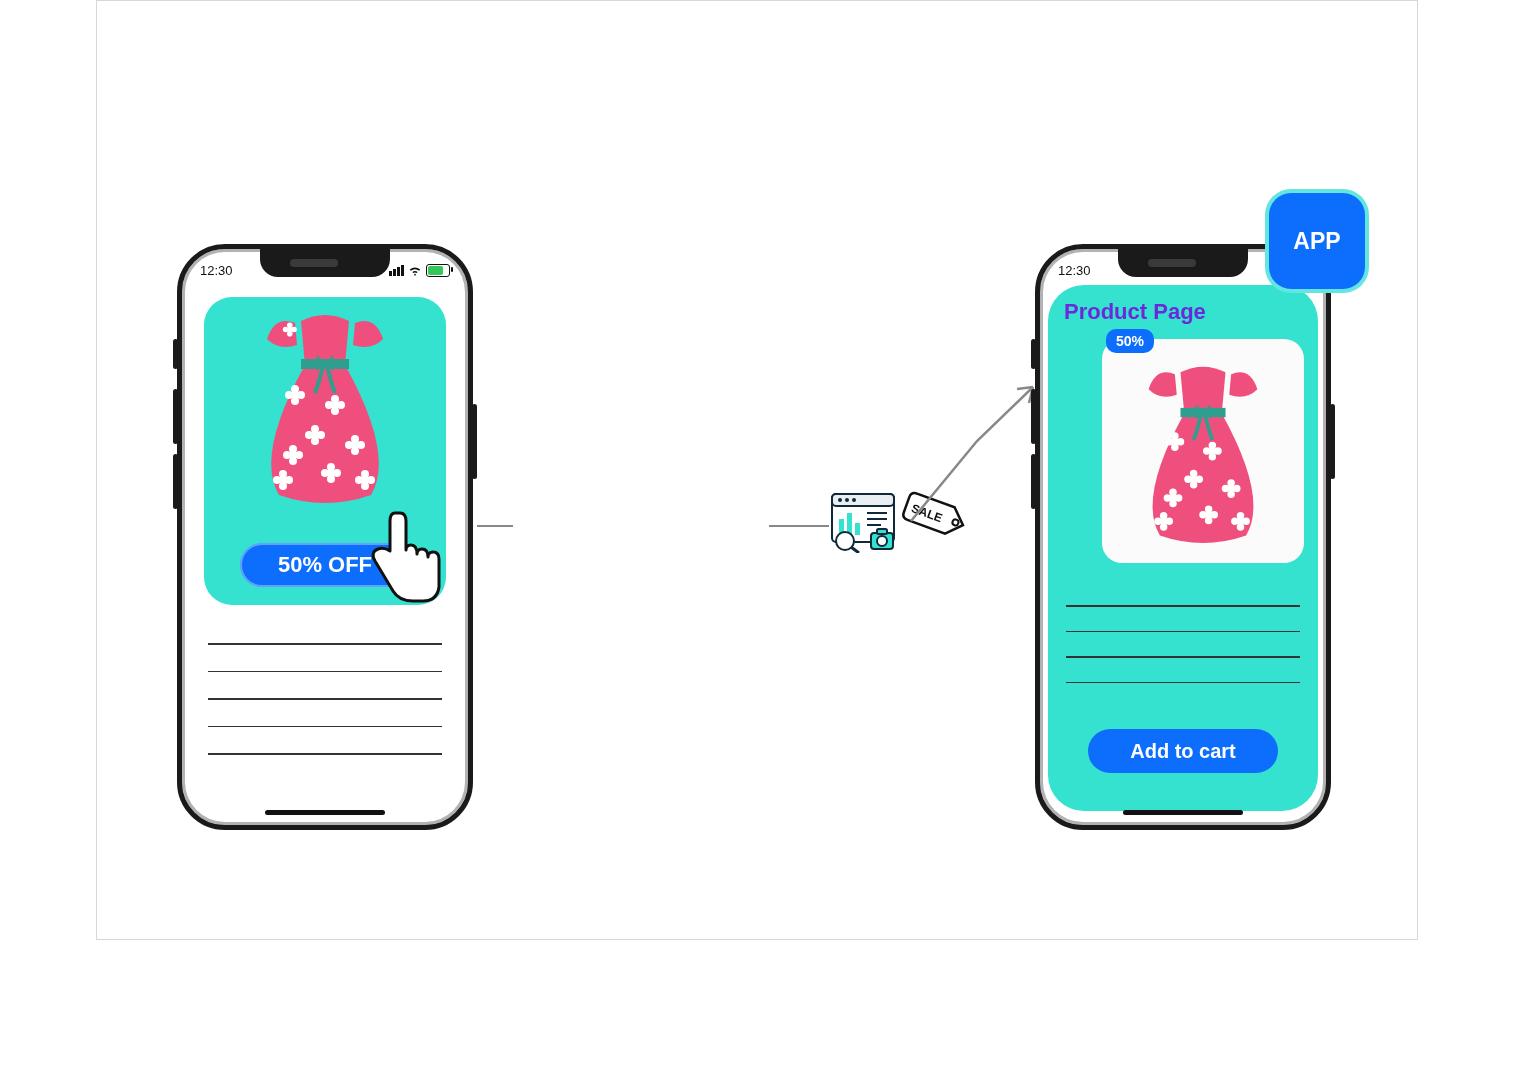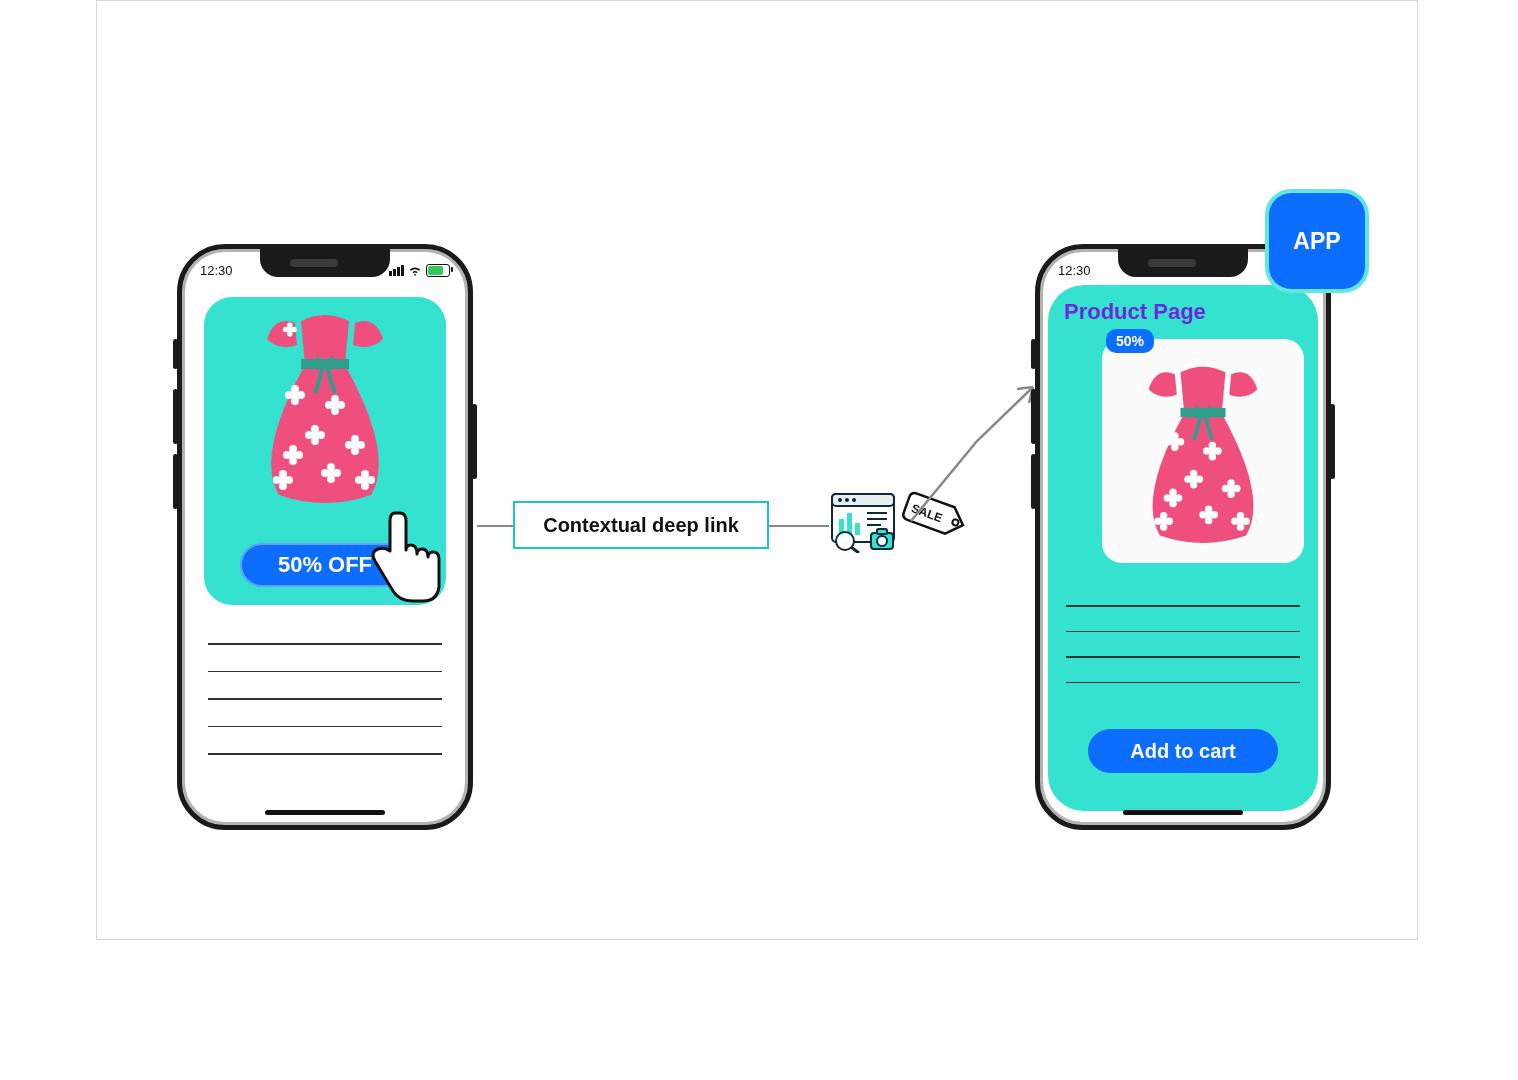--- a/index.html
+++ b/index.html
@@ -288,23 +288,20 @@
         </div>
       </div>
       <div class="home-ind"></div>
     </div>
 
     <svg class="hand" viewBox="0 0 100 100">
       <path d="M42 8 q-5 0 -5 8 v30 q-6 -4 -12 -2 q-8 3 -3 12 l18 30 q6 10 20 10 h10 q14 0 16 -14 v-28 q0 -7 -6 -7 q-5 0 -5 5 q0 -8 -6 -8 q-5 0 -5 5 q0 -9 -6 -9 q-5 0 -5 5 v-29 q0 -8 -6 -8 z" fill="#ffffff" stroke="#111" stroke-width="3" stroke-linejoin="round"></path>
     </svg>
 
     <div class="conn connA"></div>
-    <div class="mid-label">
-      <span>Contextual deep link</span>
-    </div>
     <div class="conn connB"></div>
 
     <svg class="analytics-icon" viewBox="0 0 80 60">
       <rect x="1" y="1" width="62" height="48" rx="4" fill="#fff" stroke="#0e2a3a" stroke-width="2"></rect>
       <rect x="1" y="1" width="62" height="12" rx="4" fill="#e8eef2" stroke="#0e2a3a" stroke-width="2"></rect>
       <circle cx="9" cy="7" r="2" fill="#0e2a3a"></circle>
         <circle cx="16" cy="7" r="2" fill="#0e2a3a"></circle>
         <circle cx="23" cy="7" r="2" fill="#0e2a3a"></circle>
       <rect x="8" y="26" width="5" height="16" fill="#35e1cf"></rect>
       <rect x="16" y="20" width="5" height="22" fill="#35e1cf"></rect>

